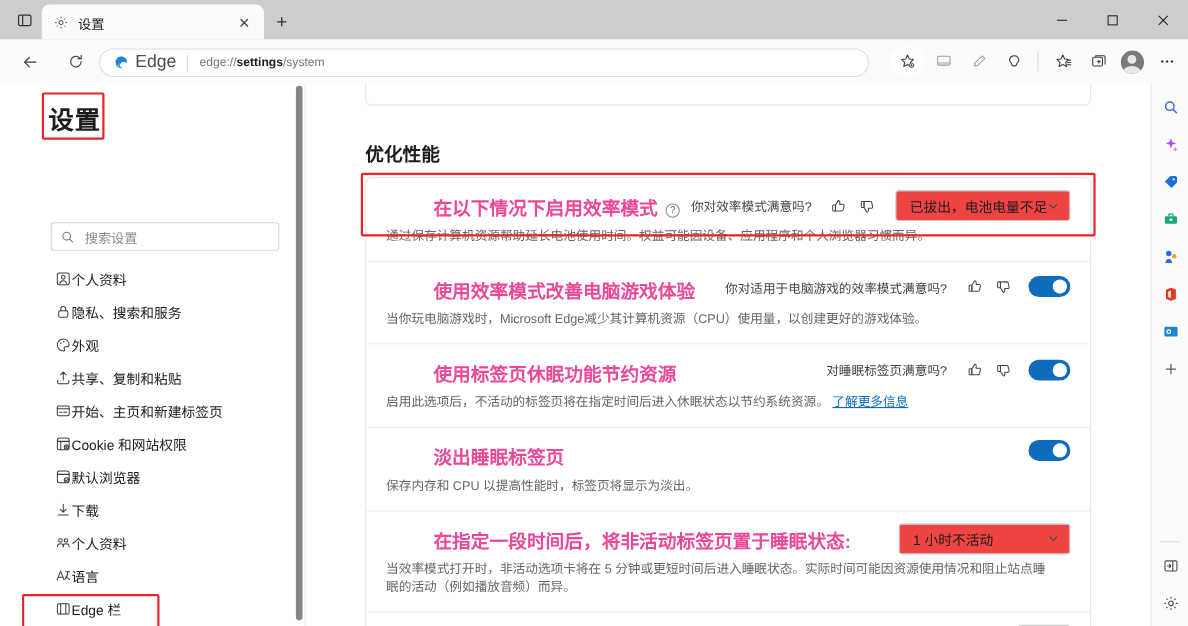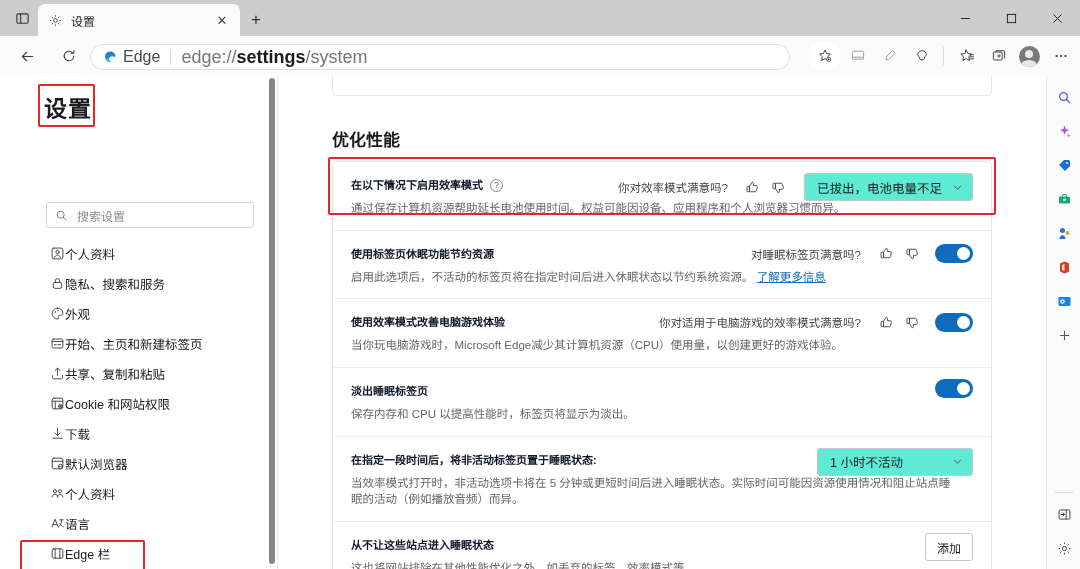--- a/index.html
+++ b/index.html
@@ -52,21 +52,21 @@
     width: 30px; height: 30px; border-radius: 5px; margin-left: 4px;
     display: flex; align-items: center; justify-content: center; color: #3b3b3b;
   }
   .omnibox {
     position: absolute; left: 90px; top: 44px; width: 700px; height: 26px;
     background: #fff; border: 1px solid #e0e0e0; border-radius: 13px;
     display: flex; align-items: center; padding: 0 12px;
   }
   .ob-brand { display: flex; align-items: center; gap: 6px; color: #4a4a4a; font-size: 16px; }
   .ob-sep { width: 1px; height: 15px; background: #d6d6d6; margin: 0 10px; }
-  .ob-url { font-size: 18px; color: #767676; white-space: nowrap; }
+  .ob-url { font-size: 11px; color: #767676; white-space: nowrap; }
   .ob-url b { color: #1b1b1b; font-weight: 700; }
   .tb-right { position: absolute; right: 4px; top: 41px; display: flex; align-items: center; }
   .tb-right .tb-icon { margin-left: 2px; }
   .tb-fav-pill {
     width: 32px; height: 28px; border-radius: 14px; background: #fff;
     display: flex; align-items: center; justify-content: center;
   }
   .tb-divider { width: 1px; height: 18px; background: #dadada; margin: 0 6px; }
   .avatar-btn { width: 30px; height: 30px; display:flex; align-items:center; justify-content:center; }
   .avatar-circle {
@@ -140,21 +140,21 @@
     font-size: 17px; font-weight: 700; color: #1b1b1b;
   }
   .main-card {
     position: absolute; left: 42px; top: 85px; width: 660px;
     background: #fff; border: 1px solid #e6e6e6; border-radius: 5px;
   }
   .row {
     position: relative; padding: 13px 18px; border-bottom: 1px solid #ededed;
   }
   .row:last-child { border-bottom: none; }
-  .row-title { font-size: 11px; font-weight: 700; color: #0f172a; display: inline-block; }
+  .row-title { font-size: 17px; font-weight: 700; color: #ec4899; display: inline-block; margin-left: 43px; }
   .row-desc { font-size: 11.5px; color: #666; margin-top: 7px; line-height: 1.45; max-width: 600px; }
   .row-desc a { color: #0f6cbd; text-decoration: underline; }
   .info-icon {
     display: inline-flex; align-items: center; justify-content: center;
     width: 13px; height: 13px; border-radius: 50%; border: 1px solid #8a8a8a;
     font-size: 9px; color: #6a6a6a; margin-left: 7px; vertical-align: 1px; line-height: 1;
   }
   .row-right {
     position: absolute; right: 18px; top: 11px; display: flex; align-items: center; gap: 0;
   }
@@ -163,22 +163,22 @@
   .toggle {
     width: 38px; height: 19px; border-radius: 10px; background: #0f6cbd;
     position: relative; margin-left: 10px;
   }
   .toggle::after {
     content: ''; position: absolute; right: 3px; top: 3px;
     width: 13px; height: 13px; border-radius: 50%; background: #fff;
   }
   .select {
     min-width: 156px; height: 28px; border: 1px solid #c8c8c8; border-radius: 3px;
-    background: #5eead4; display: flex; align-items: center; justify-content: space-between;
-    padding: 0 9px 0 12px; margin-left: 12px; gap: 10px;
+    background: #ef4444; display: flex; align-items: center; justify-content: space-between;
+    padding: 0 9px 0 12px; margin-left: 12px; 
   }
   .select .sv { font-size: 12.5px; color: #1b1b1b; white-space: nowrap; }
   .select .chev { color: #444; font-size: 10px; }
   .btn-outline {
     height: 28px; min-width: 44px; padding: 0 11px; border: 1px solid #c8c8c8;
     border-radius: 3px; background: #fff; font-size: 12px; color: #1b1b1b;
     display: flex; align-items: center; justify-content: center;
   }
   .red-box {
     position: absolute; left: 38px; top: 81px; width: 668px; height: 58px;
@@ -366,66 +366,66 @@
                 <path d="M9 2.6c3.6 0 6.4 2.6 6.4 5.8 0 2-1.5 2.8-2.8 2.8h-1.2c-.9 0-1.5.6-1.5 1.4 0 .4.2.7.4 1 .2.3.3.6.3.9 0 .7-.6 1.1-1.6 1.1-3.6 0-6.4-2.9-6.4-6.5S5.4 2.6 9 2.6z"></path>
                 <circle cx="6.3" cy="7.2" r=".85" fill="#3b3b3b" stroke="none"></circle>
                 <circle cx="9.6" cy="5.5" r=".85" fill="#3b3b3b" stroke="none"></circle>
               </svg>
             </span>
             <span class="lbl">外观</span>
           </div>
           <div class="nav-item">
             <span class="ico">
               <svg width="15" height="15" viewBox="0 0 18 18" fill="none" stroke="#3b3b3b" stroke-width="1.1" stroke-linecap="round" stroke-linejoin="round">
+                <path d="M3 11.6V14a1.4 1.4 0 0 0 1.4 1.4h9.2A1.4 1.4 0 0 0 15 14v-2.4"></path>
+                <path d="M9 11.3V2.8M5.9 5.7L9 2.6l3.1 3.1"></path>
+              </svg>
+            </span>
+            <span class="lbl">共享、复制和粘贴</span>
+          </div>
+          <div class="nav-item">
+            <span class="ico">
+              <svg width="15" height="15" viewBox="0 0 18 18" fill="none" stroke="#3b3b3b" stroke-width="1.1" stroke-linecap="round" stroke-linejoin="round">
                 <rect x="2.5" y="3.6" width="13" height="10.8" rx="1.6"></rect>
                 <path d="M2.5 6.6h13"></path>
                 <path d="M5.3 10.4h2.2M9.5 10.4h3.2"></path>
               </svg>
             </span>
             <span class="lbl">开始、主页和新建标签页</span>
-          </div>
-          <div class="nav-item">
-            <span class="ico">
-              <svg width="15" height="15" viewBox="0 0 18 18" fill="none" stroke="#3b3b3b" stroke-width="1.1" stroke-linecap="round" stroke-linejoin="round">
-                <path d="M3 11.6V14a1.4 1.4 0 0 0 1.4 1.4h9.2A1.4 1.4 0 0 0 15 14v-2.4"></path>
-                <path d="M9 11.3V2.8M5.9 5.7L9 2.6l3.1 3.1"></path>
-              </svg>
-            </span>
-            <span class="lbl">共享、复制和粘贴</span>
           </div>
           <div class="nav-item">
             <span class="ico">
               <svg width="15" height="15" viewBox="0 0 18 18" fill="none" stroke="#3b3b3b" stroke-width="1.1" stroke-linecap="round" stroke-linejoin="round">
                 <rect x="2.6" y="2.6" width="12.8" height="12.8" rx="2.2"></rect>
                 <path d="M2.6 6.3h12.8M6.3 6.3v9.1"></path>
                 <circle cx="12.4" cy="12.3" r="2.3" fill="#fff"></circle>
                 <path d="M12.4 11.1v2.4M11.2 12.3h2.4" stroke-width="1"></path>
               </svg>
             </span>
             <span class="lbl">Cookie 和网站权限</span>
           </div>
           <div class="nav-item">
             <span class="ico">
               <svg width="15" height="15" viewBox="0 0 18 18" fill="none" stroke="#3b3b3b" stroke-width="1.1" stroke-linecap="round" stroke-linejoin="round">
-                <path d="M9 2.8v8.6M5.9 8.4L9 11.5l3.1-3.1"></path>
-                <path d="M3.4 14.6h11.2"></path>
-              </svg>
-            </span>
-            <span class="lbl">下载</span>
-          </div>
-          <div class="nav-item">
-            <span class="ico">
-              <svg width="15" height="15" viewBox="0 0 18 18" fill="none" stroke="#3b3b3b" stroke-width="1.1" stroke-linecap="round" stroke-linejoin="round">
                 <rect x="2.6" y="2.6" width="12.8" height="12.8" rx="2.2"></rect>
                 <path d="M2.6 6.3h12.8"></path>
                 <circle cx="12.6" cy="12.5" r="2.5" fill="#fff"></circle>
                 <path d="M11.4 12.5l.9.9 1.8-1.8" stroke-width="1.1"></path>
               </svg>
             </span>
             <span class="lbl">默认浏览器</span>
+          </div>
+          <div class="nav-item">
+            <span class="ico">
+              <svg width="15" height="15" viewBox="0 0 18 18" fill="none" stroke="#3b3b3b" stroke-width="1.1" stroke-linecap="round" stroke-linejoin="round">
+                <path d="M9 2.8v8.6M5.9 8.4L9 11.5l3.1-3.1"></path>
+                <path d="M3.4 14.6h11.2"></path>
+              </svg>
+            </span>
+            <span class="lbl">下载</span>
           </div>
           <div class="nav-item">
             <span class="ico">
               <svg width="15" height="15" viewBox="0 0 18 18" fill="none" stroke="#3b3b3b" stroke-width="1.1" stroke-linecap="round" stroke-linejoin="round">
                 <circle cx="6" cy="6.3" r="1.9"></circle>
                 <circle cx="12" cy="6.3" r="1.9"></circle>
                 <path d="M2.6 13.2c0-1.9 1.5-3.2 3.4-3.2s3.4 1.3 3.4 3.2"></path>
                 <path d="M8.8 13.2c0-1.9 1.4-3.2 3.2-3.2s3.4 1.3 3.4 3.2"></path>
               </svg>
             </span>
@@ -484,38 +484,38 @@
                 </span>
                 <span class="select">
                   <span class="sv">已拔出，电池电量不足</span>
                   <span class="chev">
                     <svg width="11" height="11" viewBox="0 0 14 14" fill="none" stroke="#444" stroke-width="1.2" stroke-linecap="round" stroke-linejoin="round">
                       <path d="M3 5.2l4 4 4-4"></path>
                     </svg>
                   </span>
                 </span>
               </div></div>
-            <div class="row"><div class="row-title">使用标签页休眠功能节约资源</div><div class="row-desc"><span>启用此选项后，不活动的标签页将在指定时间后进入休眠状态以节约系统资源。</span> <a href="#">了解更多信息</a></div><div class="row-right">
-                <span class="fb-q">对睡眠标签页满意吗?</span>
+            <div class="row"><div class="row-title">使用效率模式改善电脑游戏体验</div><div class="row-desc">当你玩电脑游戏时，Microsoft Edge减少其计算机资源（CPU）使用量，以创建更好的游戏体验。</div><div class="row-right">
+                <span class="fb-q">你对适用于电脑游戏的效率模式满意吗?</span>
                 <span class="fb-icon">
                   <svg width="15" height="15" viewBox="0 0 18 18" fill="none" stroke="#444" stroke-width="1.1" stroke-linejoin="round">
                     <path d="M5.4 7.6L8.6 2.6c.9 0 1.5.7 1.5 1.6v2.6h3.4c.9 0 1.5.8 1.3 1.7l-1 4.4c-.15.7-.8 1.2-1.5 1.2H5.4z"></path>
                     <rect x="2.4" y="7.6" width="3" height="6.5" rx=".8"></rect>
                   </svg>
                 </span>
                 <span class="fb-icon">
                   <svg width="15" height="15" viewBox="0 0 18 18" fill="none" stroke="#444" stroke-width="1.1" stroke-linejoin="round">
                     <path d="M5.4 10.4L8.6 15.4c.9 0 1.5-.7 1.5-1.6v-2.6h3.4c.9 0 1.5-.8 1.3-1.7l-1-4.4c-.15-.7-.8-1.2-1.5-1.2H5.4z"></path>
                     <rect x="2.4" y="3.9" width="3" height="6.5" rx=".8"></rect>
                   </svg>
                 </span>
                 <span class="toggle"></span>
               </div></div>
-            <div class="row"><div class="row-title">使用效率模式改善电脑游戏体验</div><div class="row-desc">当你玩电脑游戏时，Microsoft Edge减少其计算机资源（CPU）使用量，以创建更好的游戏体验。</div><div class="row-right">
-                <span class="fb-q">你对适用于电脑游戏的效率模式满意吗?</span>
+            <div class="row"><div class="row-title">使用标签页休眠功能节约资源</div><div class="row-desc"><span>启用此选项后，不活动的标签页将在指定时间后进入休眠状态以节约系统资源。</span> <a href="#">了解更多信息</a></div><div class="row-right">
+                <span class="fb-q">对睡眠标签页满意吗?</span>
                 <span class="fb-icon">
                   <svg width="15" height="15" viewBox="0 0 18 18" fill="none" stroke="#444" stroke-width="1.1" stroke-linejoin="round">
                     <path d="M5.4 7.6L8.6 2.6c.9 0 1.5.7 1.5 1.6v2.6h3.4c.9 0 1.5.8 1.3 1.7l-1 4.4c-.15.7-.8 1.2-1.5 1.2H5.4z"></path>
                     <rect x="2.4" y="7.6" width="3" height="6.5" rx=".8"></rect>
                   </svg>
                 </span>
                 <span class="fb-icon">
                   <svg width="15" height="15" viewBox="0 0 18 18" fill="none" stroke="#444" stroke-width="1.1" stroke-linejoin="round">
                     <path d="M5.4 10.4L8.6 15.4c.9 0 1.5-.7 1.5-1.6v-2.6h3.4c.9 0 1.5-.8 1.3-1.7l-1-4.4c-.15-.7-.8-1.2-1.5-1.2H5.4z"></path>
                     <rect x="2.4" y="3.9" width="3" height="6.5" rx=".8"></rect>

